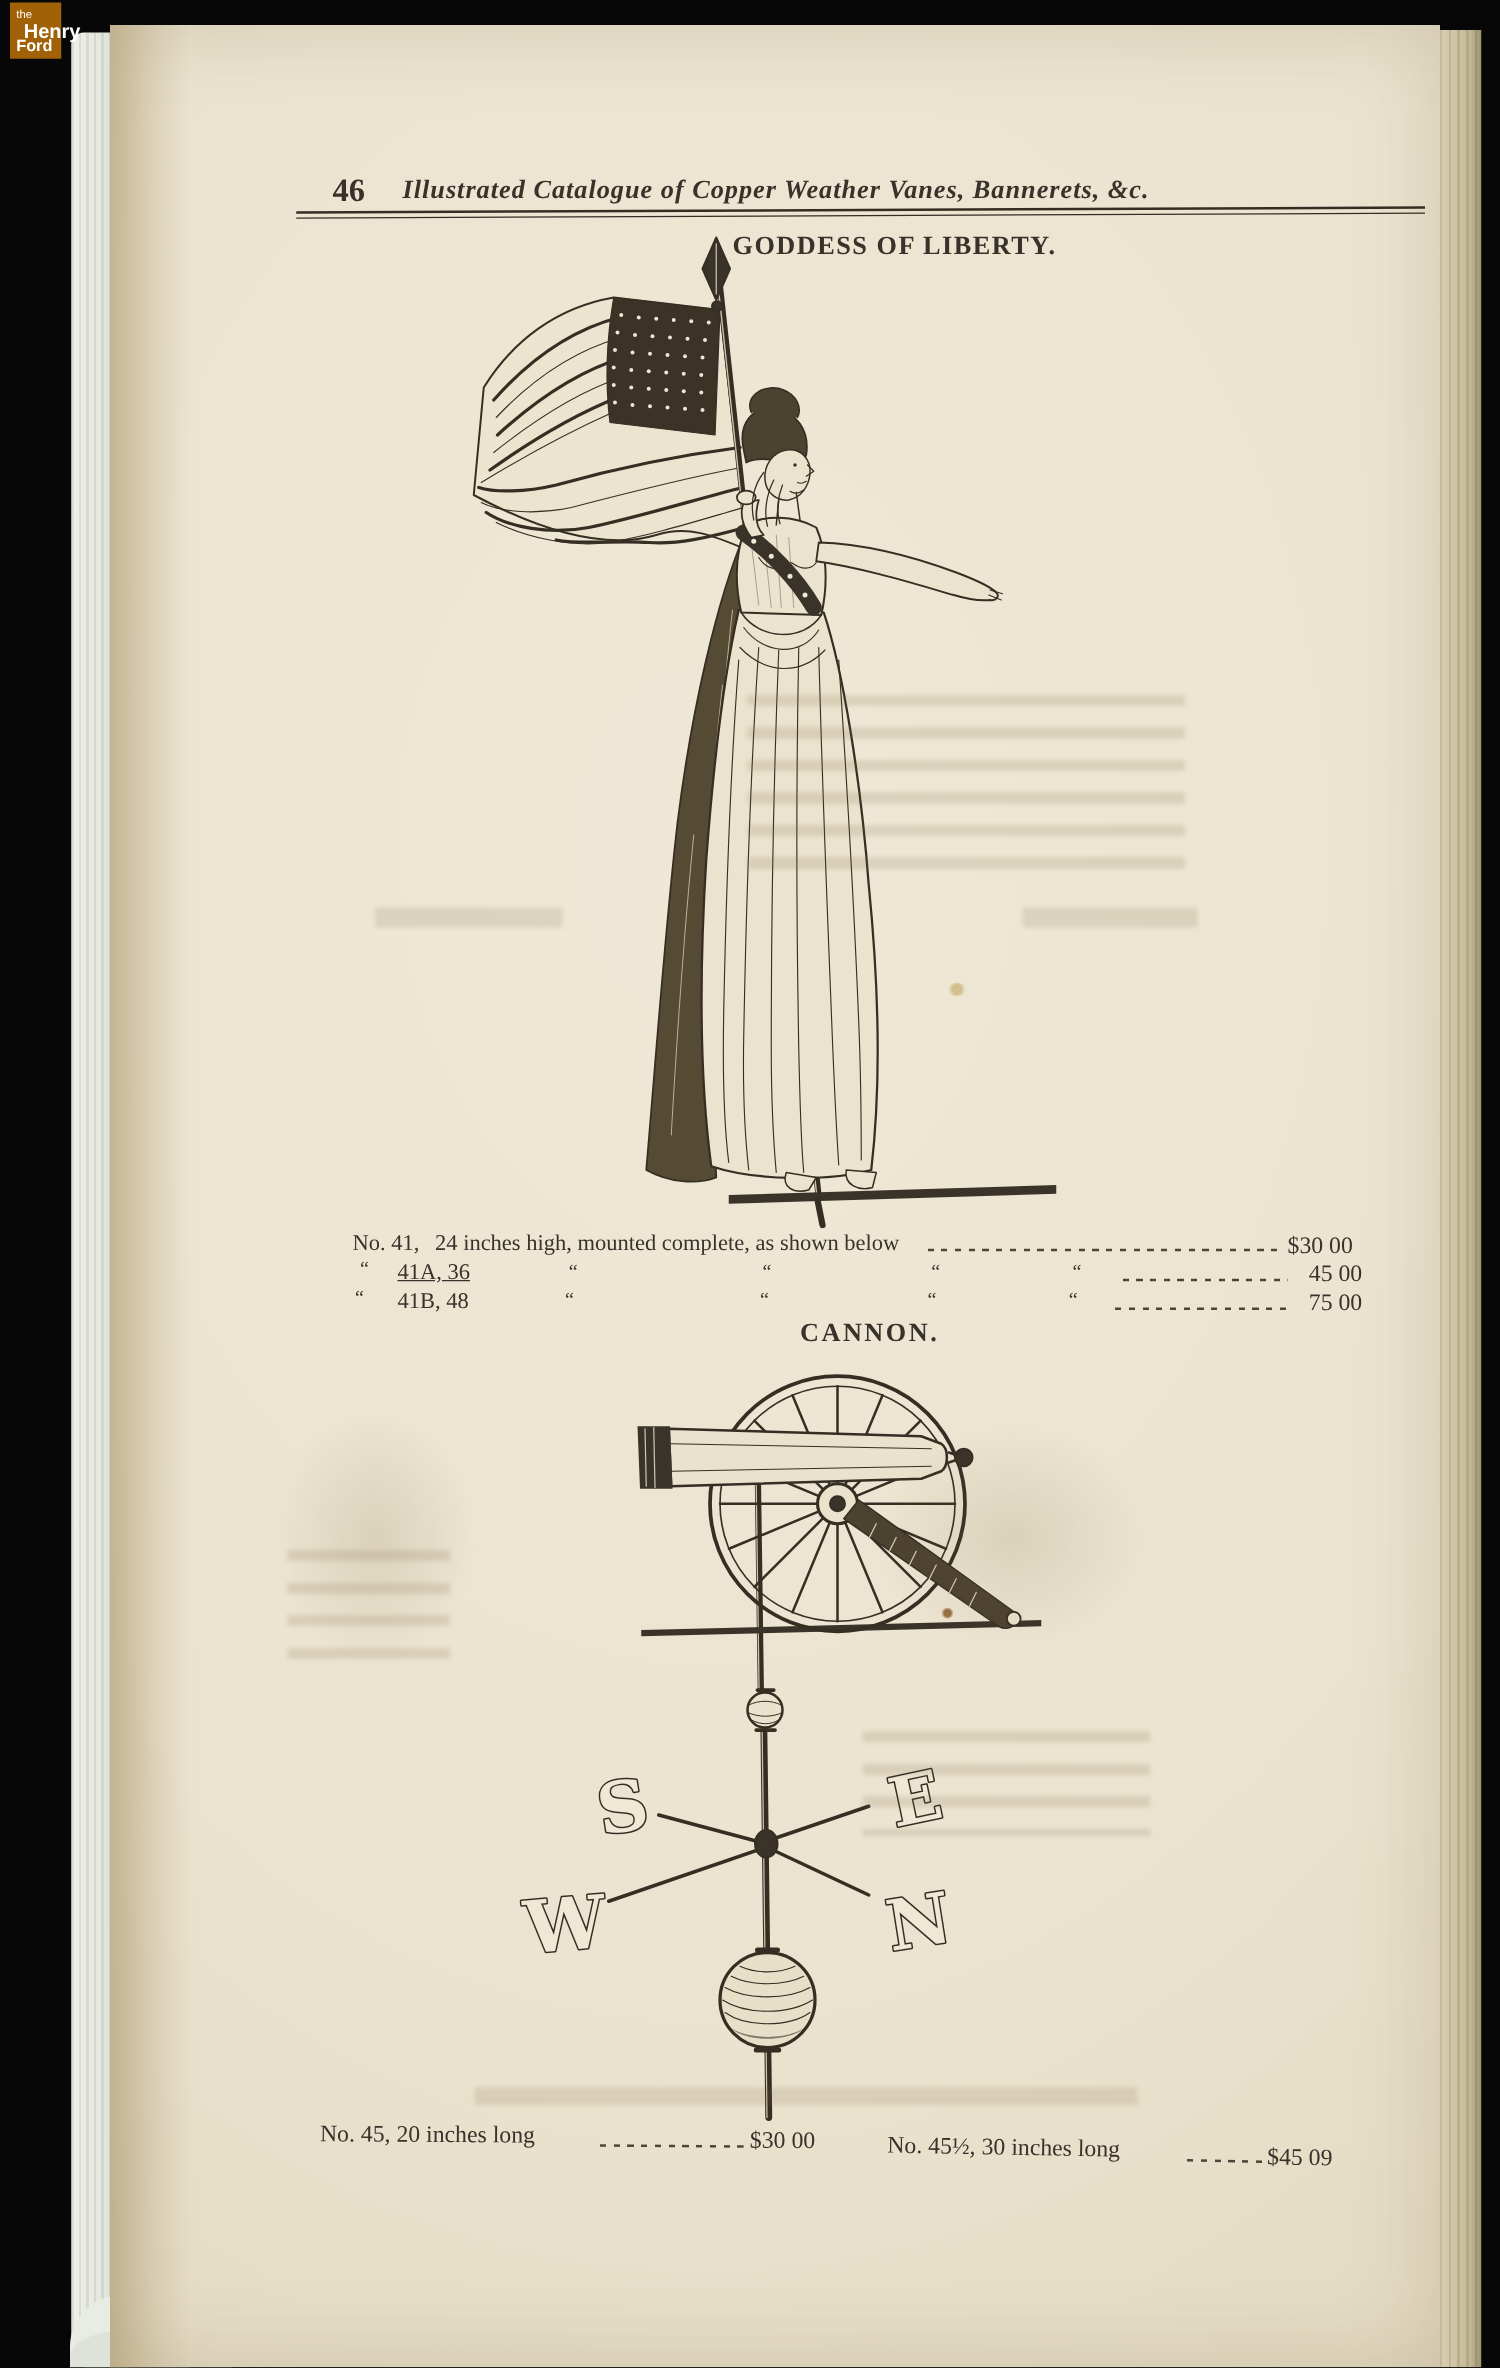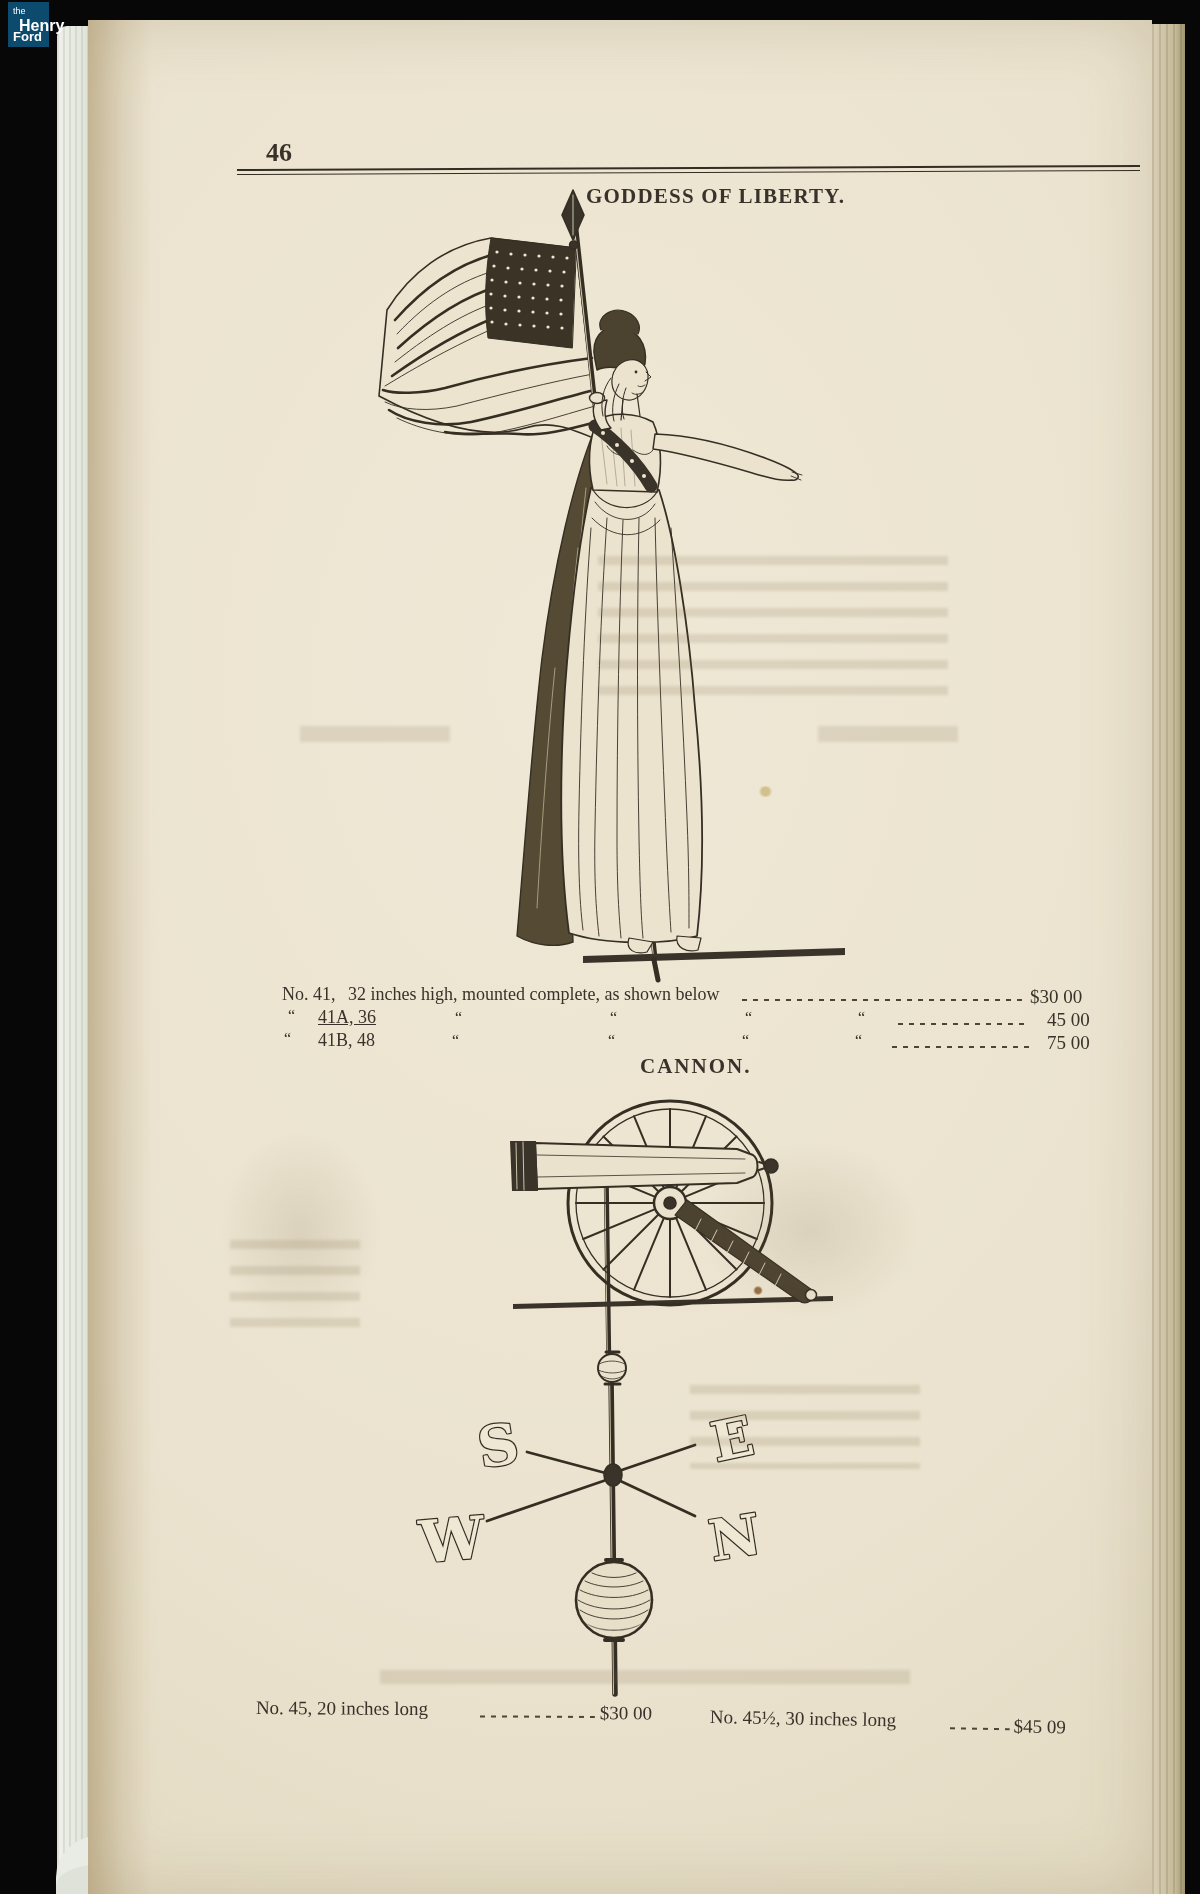--- a/index.html
+++ b/index.html
@@ -20,21 +20,21 @@
   #page{position:absolute;left:88px;top:20px;width:1064px;height:1874px;
     background:radial-gradient(120% 90% at 45% 35%,#efe8d6 0%,#ebe3cf 55%,#e3dac2 85%,#dbd1b5 100%);
     box-shadow:inset 0 0 70px rgba(120,100,60,.22);}
   #gutter{position:absolute;left:88px;top:20px;width:64px;height:1874px;
     background:linear-gradient(90deg,rgba(158,134,86,.42) 0,rgba(158,134,86,.14) 55%,rgba(158,134,86,0) 100%);}
   #fore-edge{position:absolute;left:1152px;top:24px;width:33px;height:1870px;
     background:linear-gradient(90deg,#d9cfb4 0,#c6ba97 70%,#9e946f 100%);}
   #fore-edge .streaks{position:absolute;inset:0;
     background:repeating-linear-gradient(90deg,rgba(0,0,0,.10) 0 2px,rgba(0,0,0,0) 2px 7px);}
   
-  #hf-logo{position:absolute;left:8px;top:2px;width:41px;height:45px;background:#0c4a6e;
+  #hf-logo{position:absolute;left:8px;top:2px;width:41px;height:45px;background:#a16207;
     font-family:"Liberation Sans","DejaVu Sans",sans-serif;color:#ffffff;}
   #hf-logo .l1{position:absolute;left:5px;top:4px;font-size:9px;}
   #hf-logo .l2{position:absolute;left:11px;top:15px;font-size:16px;font-weight:bold;}
   #hf-logo .l3{position:absolute;left:5px;top:27px;font-size:13px;font-weight:bold;}
   
   #pageno{left:266px;top:138px;font-size:26px;font-weight:bold;}
   #cat-title{left:322px;top:139px;font-size:21px;font-weight:bold;font-style:italic;letter-spacing:.8px;}
   #rules{position:absolute;left:237px;top:167px;width:903px;transform:rotate(-.25deg);}
   #rules .r1{height:2.4px;background:#342d23;}
   #rules .r2{height:1px;background:#342d23;margin-top:3px;}
@@ -70,20 +70,21 @@
       <div class="streaks"></div>
     </div>
 
   <div id="hf-logo">
     <span class="l1">the</span>
     <span class="l2">Henry</span>
     <span class="l3">Ford</span>
   </div>
 
   <span id="pageno" class="txt">46</span>
+  <span id="cat-title" class="txt">Illustrated Catalogue of Copper Weather Vanes, Bannerets, &amp;c.</span>
   <div id="rules">
       <div class="r1"></div>
       <div class="r2"></div>
     </div>
 
   <span class="txt section-heading" style="left:586px;top:184px;">GODDESS OF LIBERTY.</span>
 
   <svg style="position:absolute;left:345px;top:188px;width:500px;height:800px" viewBox="0 0 500 800" fill="none" stroke="#352e23" stroke-width="1.6" stroke-linecap="round" stroke-linejoin="round">
 
     <g>
@@ -186,21 +187,21 @@
       <path d="M300,197 C297,199 295,199 293,198 M298,204 C294,207 290,207 287,205" stroke-width="0.9"></path>
       <circle cx="291" cy="184" r="1.4" fill="#352e23" stroke="none"></circle>
       <path d="M266,190 C258,200 255,214 258,228 M274,196 C268,208 266,222 269,233 M281,200 C277,210 276,222 279,231" stroke-width="1"></path>
       <path d="M278,212 L276,232 M292,206 L295,228" stroke-width="1.2"></path>
     </g>
     <path d="M238,768 L500,760 L500,767 L238,775 Z" fill="#3a332a" stroke="none"></path>
     <line x1="309" y1="772" x2="313" y2="792" stroke-width="5"></line>
   </svg>
 
   <span class="txt prow" style="left:282px;top:984px;">No. 41,</span>
-  <span class="txt prow" style="left:348px;top:984px;">32 inches high, mounted complete, as shown below</span>
+  <span class="txt prow" style="left:348px;top:984px;">24 inches high, mounted complete, as shown below</span>
   <div class="leader" style="left:742px;top:999px;width:286px;"></div>
   <span class="txt price" style="left:1030px;top:986px;">$30 00</span>
 
   <span class="txt prow ditto" style="left:288px;top:1007px;">“</span>
   <span class="txt prow" style="left:318px;top:1007px;text-decoration:underline;">41A, 36</span>
   <span class="txt prow ditto" style="left:455px;top:1009px;">“</span>
   <span class="txt prow ditto" style="left:610px;top:1009px;">“</span>
   <span class="txt prow ditto" style="left:745px;top:1009px;">“</span>
   <span class="txt prow ditto" style="left:858px;top:1009px;">“</span>
   <div class="leader" style="left:898px;top:1023px;width:132px;"></div>

